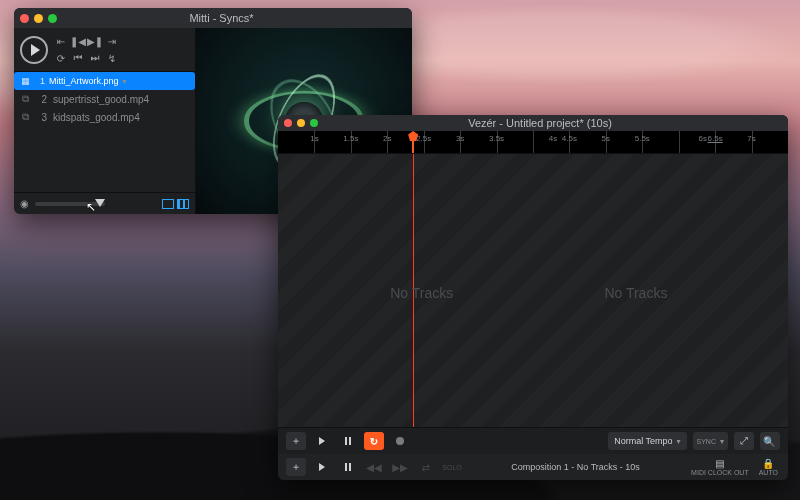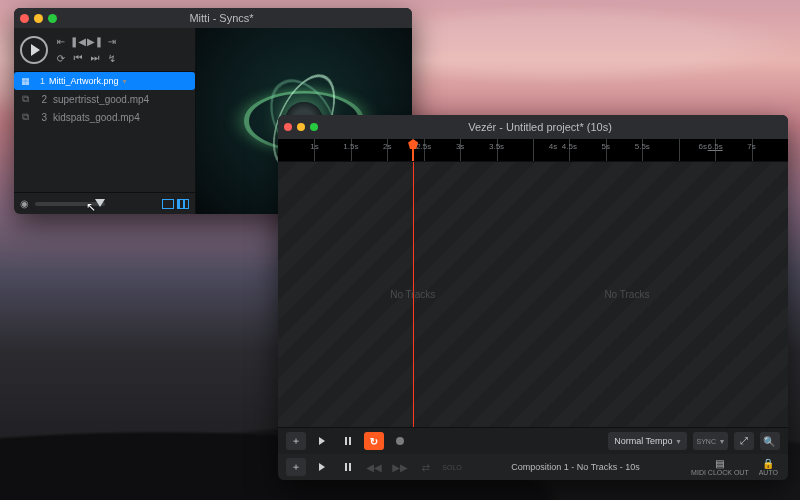--- a/index.html
+++ b/index.html
@@ -81,42 +81,42 @@
   .ring.r3{ width:90px;height:90px; left:50%; top:50%; transform:translate(-50%,-50%) rotate(-30deg) rotateY(50deg); border-color:rgba(120,200,160,0.4);}
   .core{ position:absolute; width:38px;height:38px; left:50%; top:50%; transform:translate(-50%,-50%);
     background:radial-gradient(circle,#3a4446 0 40%,#1b2426 70%); border-radius:50%; box-shadow:0 0 25px rgba(140,255,170,0.7);}
 
   
   .vezer {
     position:absolute; left:278px; top:115px; width:510px; height:365px;
     background:#202123; border-radius:6px; box-shadow:0 10px 30px rgba(0,0,0,0.6);
     color:#b9bbbe; font-size:10px; display:flex; flex-direction:column; overflow:hidden;
   }
-  .v-titlebar { height:24px; background:#2b2d30; display:flex; align-items:center; padding:0 6px; font-size:11px; color:#bcbec1;}
+  .v-titlebar { height:16px; background:#2b2d30; display:flex; align-items:center; padding:0 6px; font-size:11px; color:#bcbec1;}
   .v-titlebar .traffic span{ width:8px;height:8px;}
   .v-title { flex:1; text-align:center; padding-right:28px; }
   .v-body { flex:1; display:flex; min-height:0; }
   .v-gutter { width:42px; background:#1a1b1d; border-right:1px solid #0f1011; display:flex; flex-direction:column; }
   .v-gutter .handle{ width:4px; background:#ff5a1f; height:8px; margin:2px 0;}
   .v-gutter .tc { padding:4px 4px 2px; font-family:Menlo,monospace; color:#d9dbdd; font-size:9px; line-height:1; }
   .v-gutter .sub { font-size:6px; color:#6a6d70; padding:0 4px 4px; letter-spacing:1px;}
   .v-gutter .cue { padding:2px 4px; font-size:7px; color:#9a9c9f; display:flex; justify-content:space-between; cursor:pointer;}
   .v-main { flex:1; display:flex; flex-direction:column; position:relative; }
   .ruler { height:22px; background:#000000; position:relative; color:#7f8285; }
   .ruler .tick{ position:absolute; top:0; width:1px; height:100%; background:#3a3d40;}
   .ruler .lab{ position:absolute; top:3px; font-size:8px; transform:translateX(-50%); color:#7a7d80;}
   .ruler .mark{ position:absolute; top:0; transform:translateX(-50%); }
   .ruler .mark .flag{ width:10px;height:10px; background:#ff5a1f; clip-path:polygon(50% 0,100% 35%,82% 100%,18% 100%,0 35%);}
   .ruler .mark .stem{ width:2px; background:#ff5a1f; height:12px; margin:0 auto;}
   .tracks { flex:1; position:relative; background:
       repeating-linear-gradient(135deg,#1f2022 0 14px,#222426 14px 28px);
     border-top:1px solid #0f1011; border-bottom:1px solid #0f1011;
   }
   .playhead{ position:absolute; top:0; bottom:0; width:1px; background:#ff3b1f; left:26.5%; }
-  .notracks{ position:absolute; color:#4a4c4f; font-size:10px; top:48%; }
+  .notracks{ position:absolute; color:#4a4c4f; font-size:14px; top:48%; }
   .nt1{ left:22%;} .nt2{ left:64%;}
   .toolbar { height:26px; background:#1c1e20; display:flex; align-items:center; gap:6px; padding:0 8px; }
   .toolbar.dim{ background:#202224; }
   .tbtn { width:20px; height:18px; background:#2e3033; border-radius:3px; display:flex; align-items:center; justify-content:center; color:#cfd2d4; cursor:pointer; font-size:10px;}
   .tbtn.plain{ background:transparent; color:#8a8d90;}
   .tbtn.orange{ background:#ff5a1f; color:#fff;}
   .tbtn.disabled{ opacity:0.35; cursor:default;}
   .spacer{flex:1;}
   .sel { background:#2e3033; color:#cfd2d4; height:18px; border-radius:3px; font-size:9px; padding:0 6px; display:flex; align-items:center; gap:4px; cursor:pointer;}
   .sel::after{content:"▾"; font-size:8px; color:#8a8d90;}

